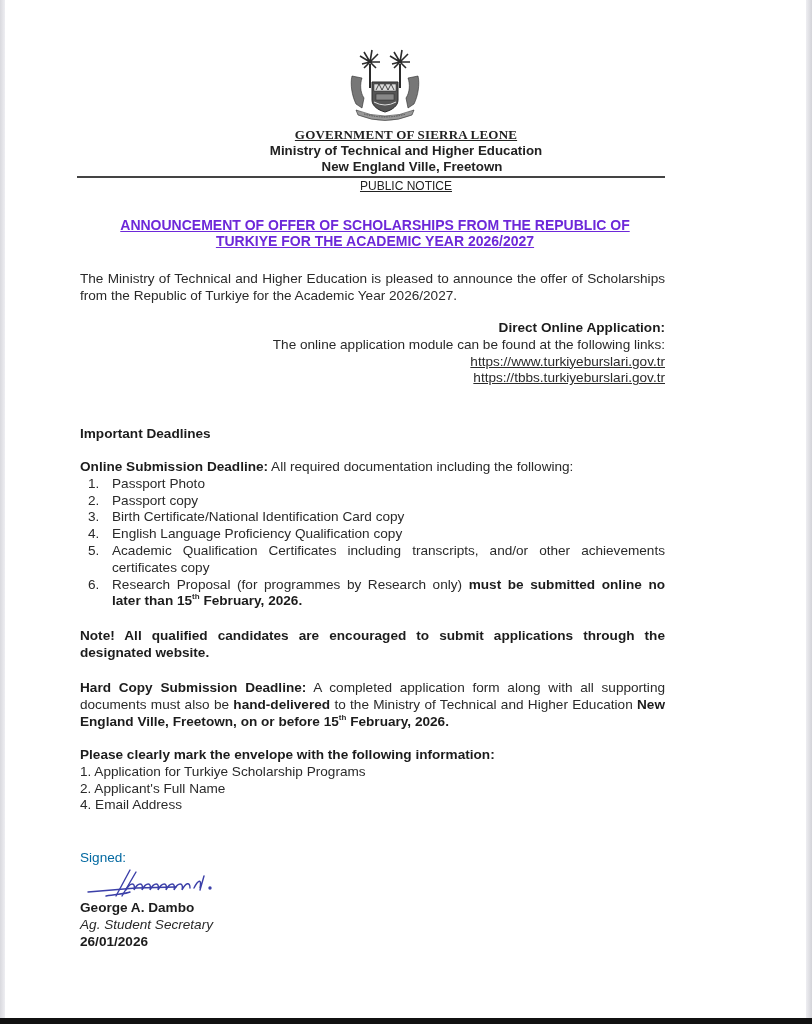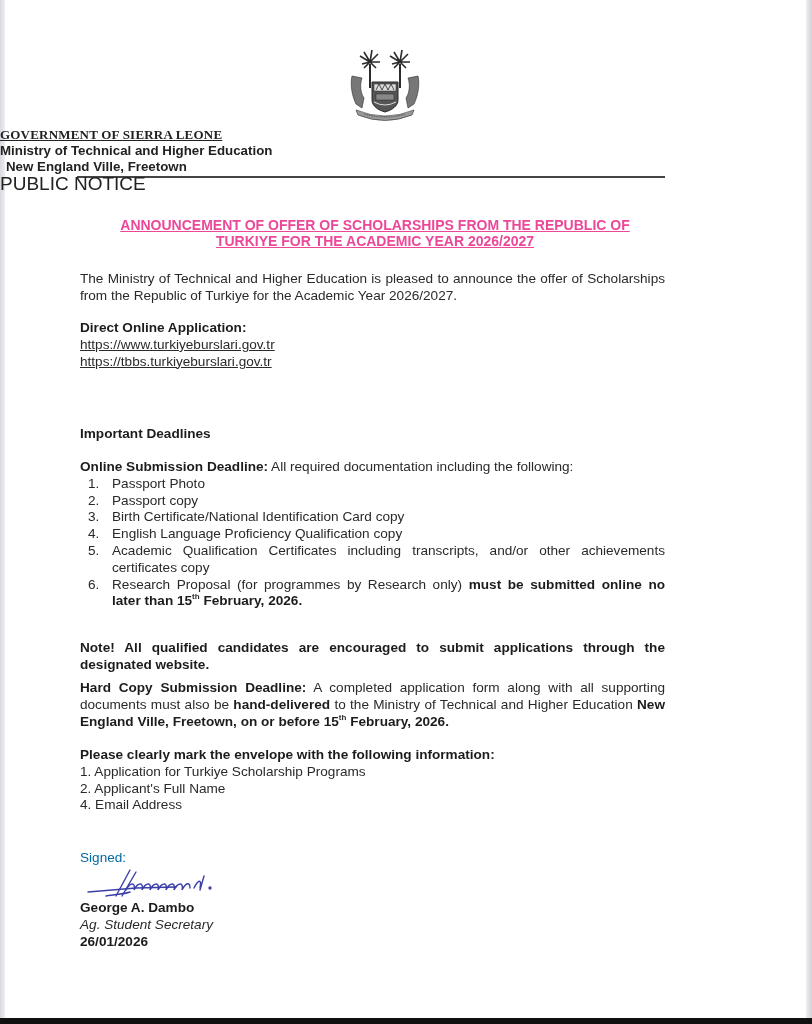--- a/index.html
+++ b/index.html
@@ -20,37 +20,37 @@
     }
     .frame-bottom {
       position: absolute; left: 0; bottom: 0; width: 812px; height: 6px;
       background: #111;
     }
     .page { position: absolute; left: 0; top: 0; width: 812px; height: 1018px; }
 
     .crest {
       position: absolute; left: 346px; top: 48px; width: 78px; height: 74px;
     }
-    .hdr { position: absolute; left: 0; width: 812px; }
+    .hdr { position: absolute; left: 0; width: 812px; text-align: center; }
     .gov {
       top: 127px; font-family: "Liberation Serif", serif; font-weight: bold;
       font-size: 13px; text-decoration: underline; letter-spacing: 0.2px; color: #222;
     }
     .ministry { top: 143px; font-weight: bold; font-size: 13.3px; color: #222; }
     .address { top: 159px; font-weight: bold; font-size: 13.3px; color: #222; left: 6px; }
     .rule {
       position: absolute; left: 77px; top: 176px; width: 588px; height: 2px; background: #444;
     }
     .public-notice {
-      top: 173px; font-size: 19px; color: #222;
+      top: 179px; font-size: 12px; text-decoration: underline; color: #222;
     }
     .title {
       position: absolute; left: 95px; top: 217px; width: 560px; text-align: center;
       font-weight: bold; font-size: 14px; line-height: 16px; text-decoration: underline;
-      color: #ec4899;
+      color: #6d28d9;
     }
     .body-text {
       position: absolute; left: 80px; width: 585px;
       font-size: 13.6px; line-height: 16.8px; color: #2a2a2a;
     }
     .justify { text-align: justify; text-align-last: left; }
     .bold { font-weight: bold; color: #1c1c1c; }
     .link { text-decoration: underline; color: #2a2a2a; display: block; }
     .sup { font-size: 8px; vertical-align: super; line-height: 0; font-weight: bold; }
 
@@ -97,43 +97,44 @@
   <div class="hdr gov">GOVERNMENT OF SIERRA LEONE</div>
   <div class="hdr ministry">Ministry of Technical and Higher Education</div>
   <div class="hdr address">New England Ville, Freetown</div>
   <div class="rule"></div>
   <div class="hdr public-notice">PUBLIC NOTICE</div>
 
   <div class="title">ANNOUNCEMENT OF OFFER OF SCHOLARSHIPS FROM THE REPUBLIC OF TURKIYE FOR THE ACADEMIC YEAR 2026/2027</div>
 
   <div class="body-text justify" style="top:271px;">The Ministry of Technical and Higher Education is pleased to announce the offer of Scholarships from the Republic of Turkiye for the Academic Year 2026/2027.</div>
 
-  <div class="body-text" style="top:320px;">
+  <div class="body-text" style="top:320px;text-align:right;">
     <div class="bold">Direct Online Application:</div>
+    <div>The online application module can be found at the following links:</div>
     <a class="link">https://www.turkiyeburslari.gov.tr</a>
     <a class="link">https://tbbs.turkiyeburslari.gov.tr</a>
   </div>
 
   <div class="body-text bold" style="top:426px;">Important Deadlines</div>
 
   <div class="body-text" style="top:459px;">
     <div>
       <span class="bold">Online Submission Deadline:</span><span> All required documentation including the following:</span>
     </div>
     <ol class="docs">
       <li><span class="num">1.</span><span>Passport Photo</span></li>
       <li><span class="num">2.</span><span>Passport copy</span></li>
       <li><span class="num">3.</span><span>Birth Certificate/National Identification Card copy</span></li>
       <li><span class="num">4.</span><span>English Language Proficiency Qualification copy</span></li>
       <li class="justify"><span class="num">5.</span><span>Academic Qualification Certificates including transcripts, and/or other achievements certificates copy</span></li>
       <li class="justify"><span class="num">6.</span><span>Research Proposal (for programmes by Research only) </span><span class="bold">must be submitted online no later than 15</span><span class="sup">th</span><span class="bold"> February, 2026.</span></li>
     </ol>
   </div>
 
-  <div class="body-text bold justify" style="top:628px;margin-top:12px;">Note! All qualified candidates are encouraged to submit applications through the designated website.</div>
+  <div class="body-text bold justify" style="top:628px;">Note! All qualified candidates are encouraged to submit applications through the designated website.</div>
 
   <div class="body-text justify" style="top:680px;">
     <span class="bold">Hard Copy Submission Deadline:</span><span> A completed application form along with all supporting documents must also be </span><span class="bold">hand-delivered</span><span> to the Ministry of Technical and Higher Education </span><span class="bold">New England Ville, Freetown, on or before 15</span><span class="sup">th</span><span class="bold"> February, 2026.</span>
   </div>
 
   <div class="body-text plain-list" style="top:747px;">
     <div class="bold">Please clearly mark the envelope with the following information:</div>
     <div>1. Application for Turkiye Scholarship Programs</div>
     <div>2. Applicant's Full Name</div>
     <div>4. Email Address</div>

